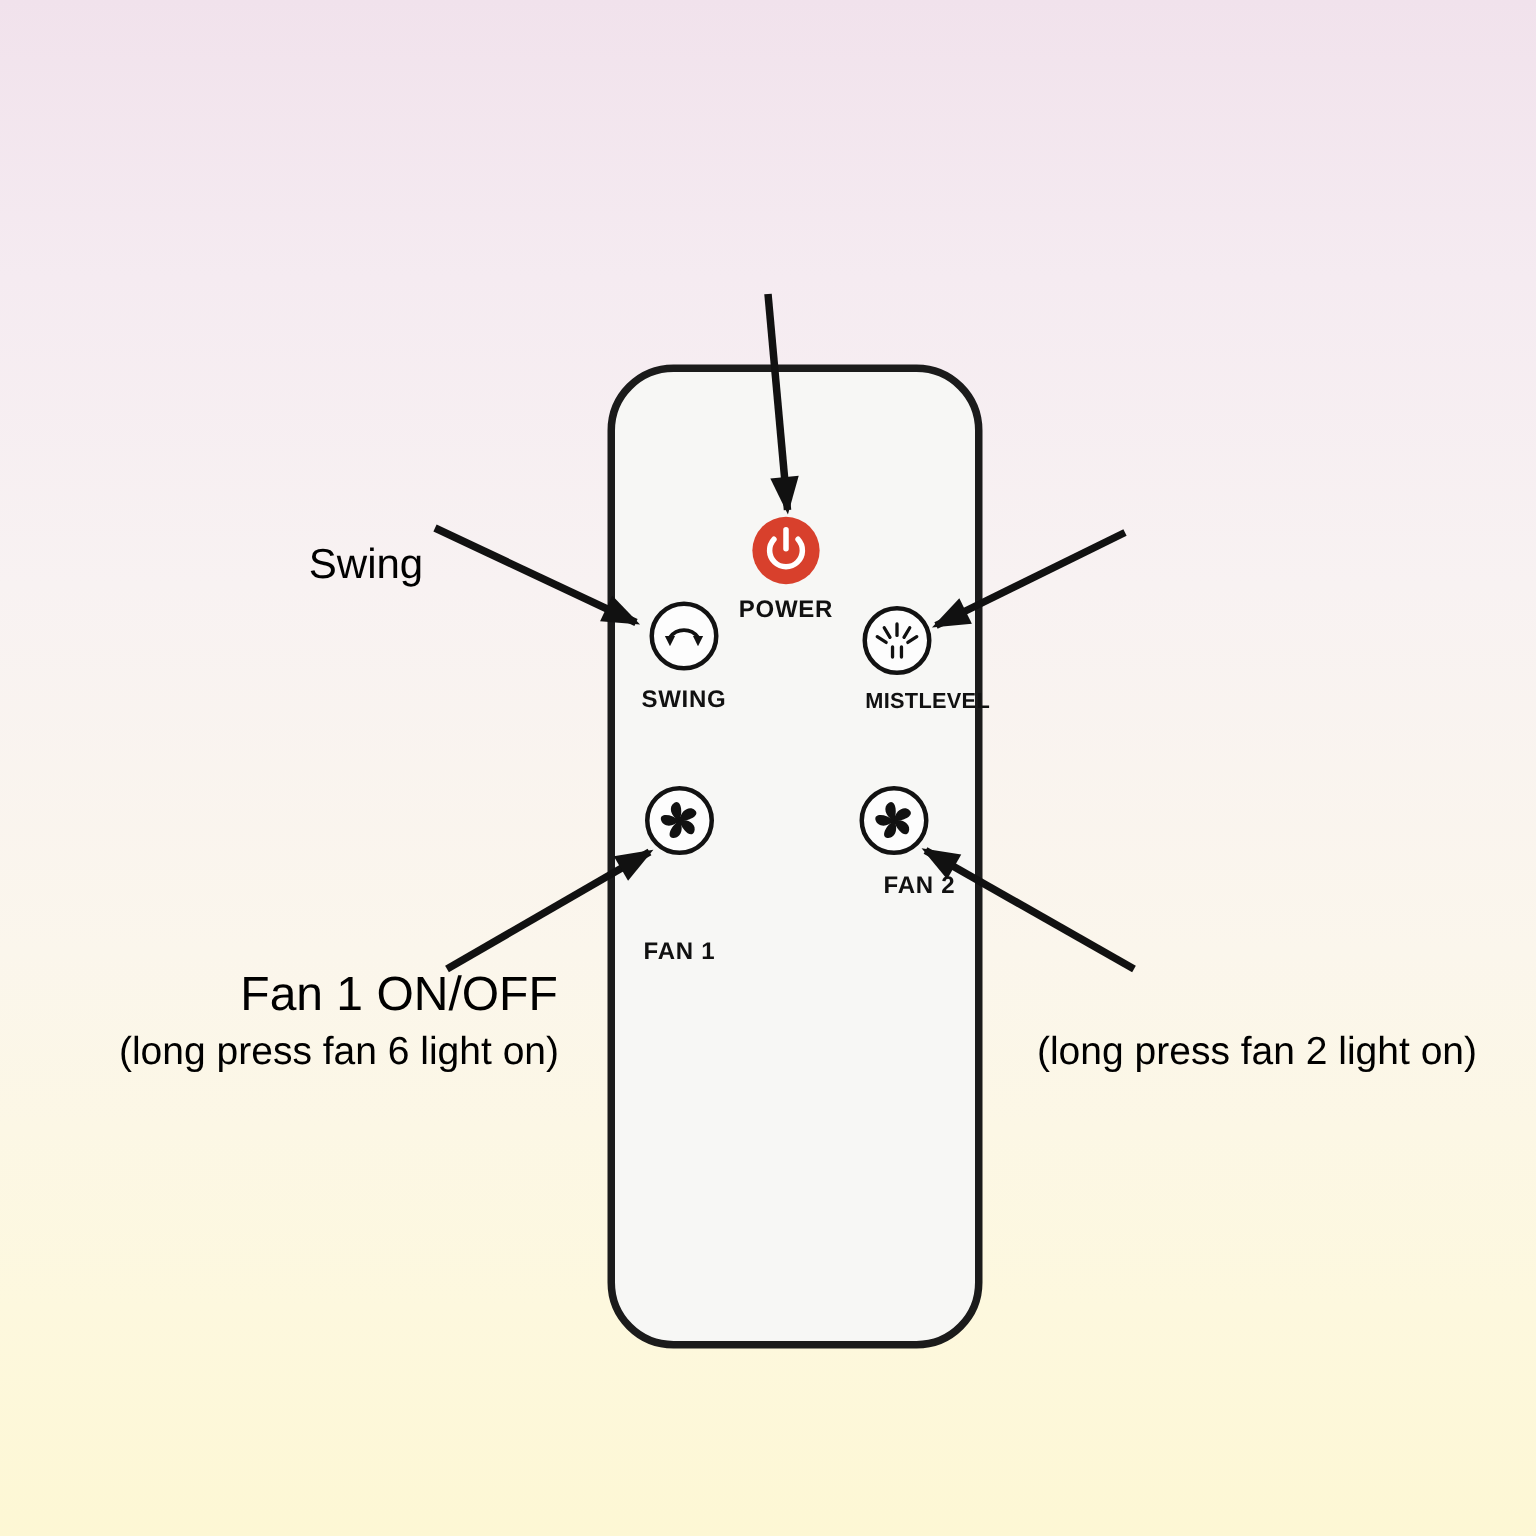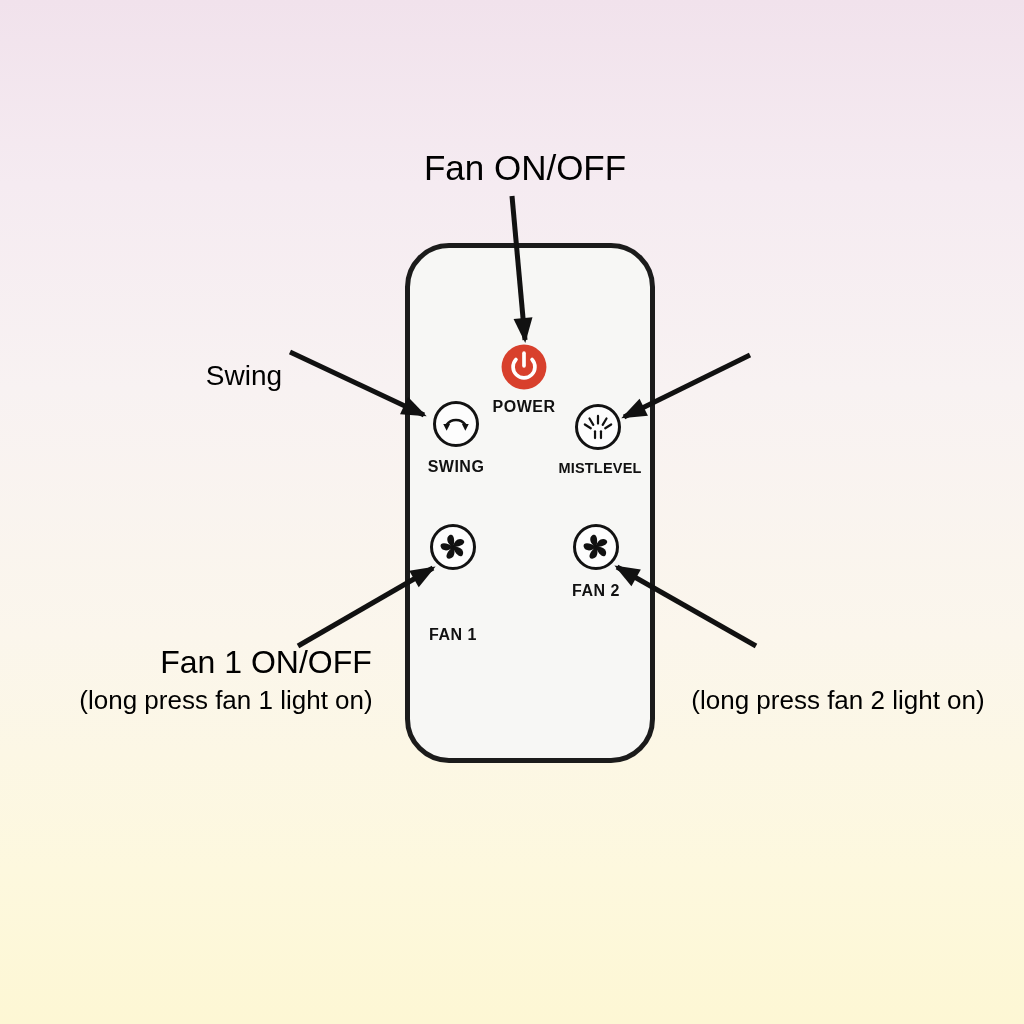--- a/index.html
+++ b/index.html
@@ -2,21 +2,21 @@
 <html><head>
 <meta charset="utf-8">
 <style>
   html,body{margin:0;padding:0;}
   body{font-family:"Liberation Sans",sans-serif;color:#000;}
   .stage{
     position:relative;width:1024px;height:1024px;overflow:hidden;
     background:linear-gradient(180deg,#f1e2ec 0%,#f5ebf1 18%,#f8f2f2 38%,#fbf6ec 62%,#fdf8de 85%,#fdf7d4 100%);
   }
   .remote{
-    position:absolute;left:405px;top:243px;width:250px;height:520px;
+    position:absolute;left:405px;top:243px;width:250px;height:656px;
     box-sizing:border-box;border:5px solid #1b1b1b;border-radius:44px;
     background:#f7f7f5;
   }
   .rbtn{
     position:absolute;width:46px;height:46px;border-radius:50%;
     display:flex;align-items:center;justify-content:center;
   }
   .rbtn.outlined{
     box-sizing:border-box;border:3px solid #121212;background:#fdfdfd;
     width:46px;height:46px;
@@ -33,24 +33,23 @@
   .anno-title{font-size:32px;}
   .anno-sub{font-size:26px;}
   .arrows{position:absolute;left:0;top:0;pointer-events:none;}
   .arrows line{stroke:#111;stroke-width:5;}
 </style>
 </head>
 <body>
 
 <div class="stage">
 
-  <div class="anno anno-xl" style="left:525px;top:148px;">Fan ON/OFF</div>
   <div class="anno anno-md" style="left:244px;top:360px;">Swing</div>
   <div class="anno anno-title" style="left:266px;top:644px;">Fan 1 ON/OFF</div>
-  <div class="anno anno-sub" style="left:226px;top:685px;">(long press fan 1 light on)</div>
+  <div class="anno anno-sub" style="left:226px;top:685px;">(long press fan 6 light on)</div>
   <div class="anno anno-sub" style="left:838px;top:685px;">(long press fan 2 light on)</div>
 
   <div class="remote">
 
     <div class="rbtn" style="left:91px;top:96px;">
       <svg width="46" height="46" viewBox="0 0 40 40">
         <circle cx="20" cy="20" r="19.5" fill="#d8402c"></circle>
         <path d="M13 13.5 A 9.5 9.5 0 1 0 27 13.5" fill="none" stroke="#ffffff" stroke-width="3.2" stroke-linecap="round"></path>
         <line x1="20" y1="8" x2="20" y2="19" stroke="#ffffff" stroke-width="3.2" stroke-linecap="round"></line>
       </svg>
@@ -72,21 +71,21 @@
           <line x1="20" y1="16" x2="20" y2="7"></line>
           <line x1="14.5" y1="17.5" x2="10" y2="10"></line>
           <line x1="25.5" y1="17.5" x2="30" y2="10"></line>
           <line x1="11.5" y1="21.5" x2="4.5" y2="17"></line>
           <line x1="28.5" y1="21.5" x2="35.5" y2="17"></line>
           <line x1="16.5" y1="25" x2="16.5" y2="33"></line>
           <line x1="23.5" y1="25" x2="23.5" y2="33"></line>
         </g>
       </svg>
     </div>
-    <div class="blabel small" style="left:130px;top:212px;">MISTLEVEL</div>
+    <div class="blabel small" style="left:130px;top:212px;text-align:right;">MISTLEVEL</div>
 
     <div class="rbtn outlined" style="left:20px;top:276px;">
       <svg width="34" height="34" viewBox="0 0 40 40">
         <g fill="#111">
           <circle cx="20" cy="20" r="3"></circle>
           <path d="M20 20 C13 17 11 9 16 6 C21 3 23 13 20 20 Z"></path>
           <path d="M20 20 C13 17 11 9 16 6 C21 3 23 13 20 20 Z" transform="rotate(72 20 20)"></path>
           <path d="M20 20 C13 17 11 9 16 6 C21 3 23 13 20 20 Z" transform="rotate(144 20 20)"></path>
           <path d="M20 20 C13 17 11 9 16 6 C21 3 23 13 20 20 Z" transform="rotate(216 20 20)"></path>
           <path d="M20 20 C13 17 11 9 16 6 C21 3 23 13 20 20 Z" transform="rotate(288 20 20)"></path>
@@ -100,21 +99,21 @@
         <g fill="#111">
           <circle cx="20" cy="20" r="3"></circle>
           <path d="M20 20 C13 17 11 9 16 6 C21 3 23 13 20 20 Z"></path>
           <path d="M20 20 C13 17 11 9 16 6 C21 3 23 13 20 20 Z" transform="rotate(72 20 20)"></path>
           <path d="M20 20 C13 17 11 9 16 6 C21 3 23 13 20 20 Z" transform="rotate(144 20 20)"></path>
           <path d="M20 20 C13 17 11 9 16 6 C21 3 23 13 20 20 Z" transform="rotate(216 20 20)"></path>
           <path d="M20 20 C13 17 11 9 16 6 C21 3 23 13 20 20 Z" transform="rotate(288 20 20)"></path>
         </g>
       </svg>
     </div>
-    <div class="blabel" style="left:126px;top:334px;">FAN 2</div>
+    <div class="blabel" style="left:143px;top:334px;">FAN 2</div>
 
   </div>
 
   <svg class="arrows" width="1024" height="1024" viewBox="0 0 1024 1024">
     <defs>
       <marker id="ah" markerWidth="28" markerHeight="24" refX="23" refY="11" orient="auto" markerUnits="userSpaceOnUse">
         <path d="M1 1.5 L26 11 L1 20.5 Z" fill="#111"></path>
       </marker>
     </defs>
     <line x1="512" y1="196" x2="525" y2="340" marker-end="url(#ah)"></line>

